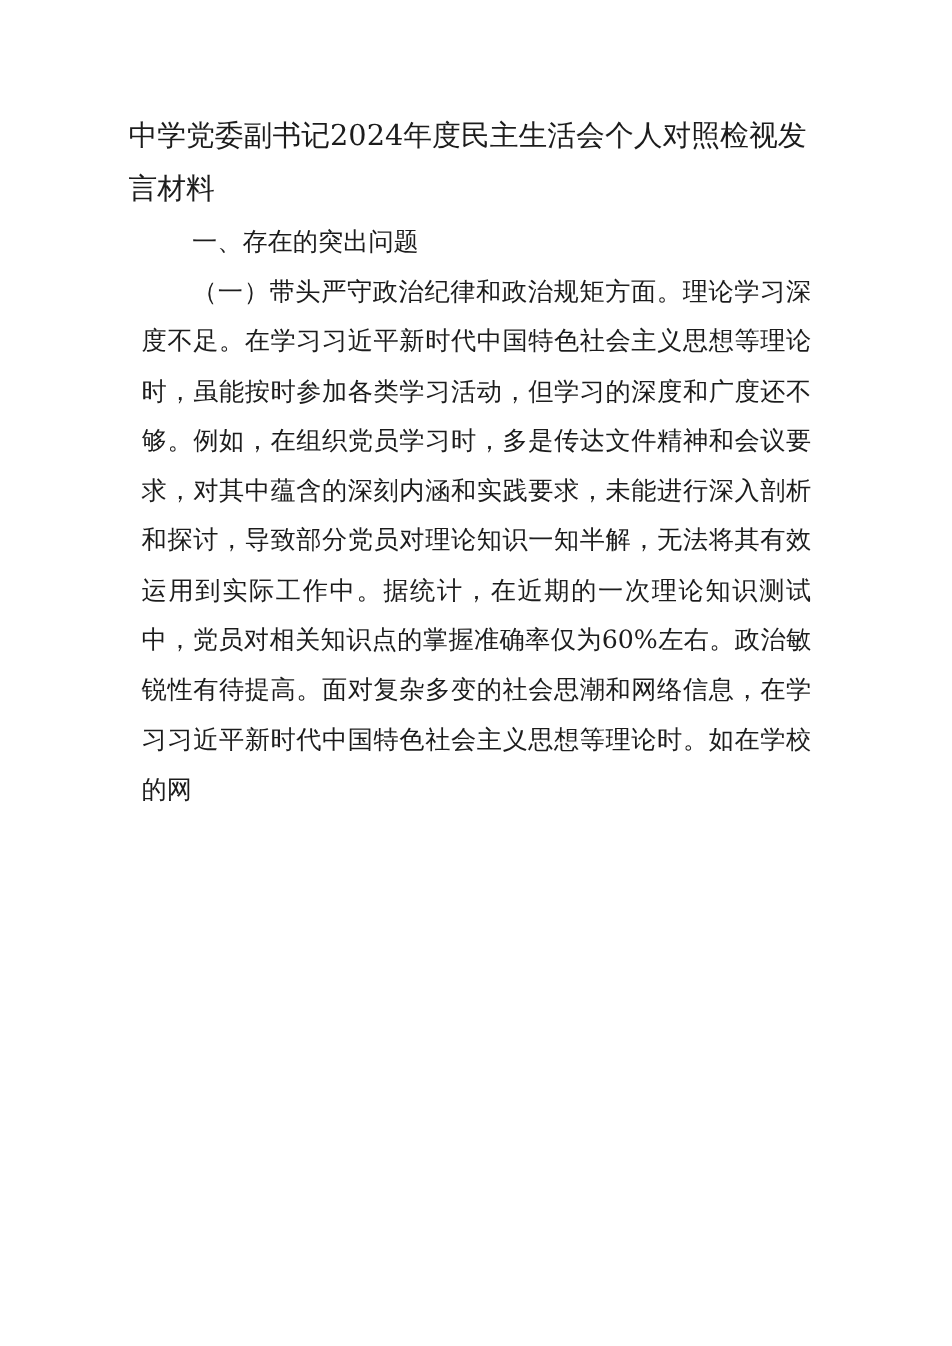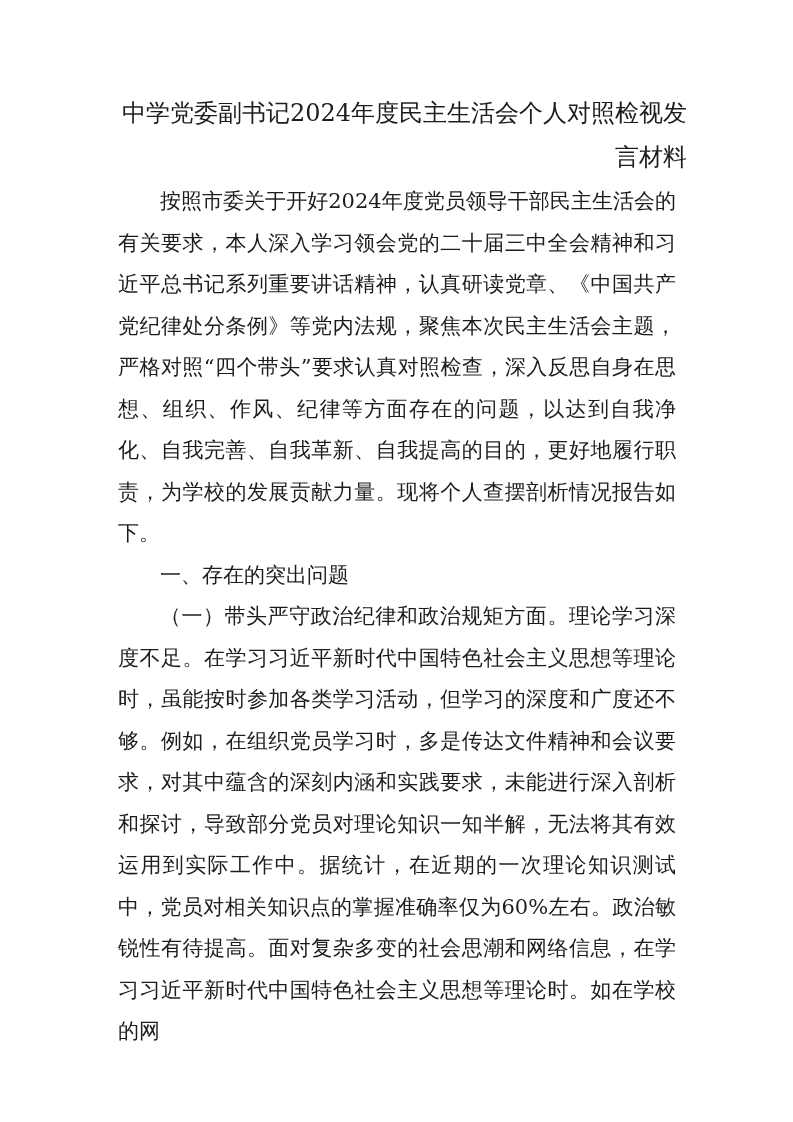--- a/index.html
+++ b/index.html
@@ -22,21 +22,21 @@
   }
   .doc-title {
     position: absolute;
     left: 107px;
     top: 91px;
     width: 580px;
     margin: 0;
     font-size: 24px;
     font-weight: 400;
     line-height: 44px;
-    text-align: right;
+    text-align: left;
   }
   .doc-body {
     position: absolute;
     left: 118px;
     top: 181px;
     width: 558px;
   }
   .para {
     margin: 0;
     font-size: 21px;
@@ -49,19 +49,18 @@
     font-weight: 400;
   }
 </style>
 </head>
 <body>
 
 <div class="page">
   <h1 class="doc-title">中学党委副书记2024年度民主生活会个人对照检视发言材料</h1>
 
   <div class="doc-body">
-    <p class="para">按照市委关于开好2024年度党员领导干部民主生活会的有关要求，本人深入学习领会党的二十届三中全会精神和习近平总书记系列重要讲话精神，认真研读党章、《中国共产党纪律处分条例》等党内法规，聚焦本次民主生活会主题，严格对照“四个带头”要求认真对照检查，深入反思自身在思想、组织、作风、纪律等方面存在的问题，以达到自我净化、自我完善、自我革新、自我提高的目的，更好地履行职责，为学校的发展贡献力量。现将个人查摆剖析情况报告如下。</p>
 
     <p class="para section-heading">一、存在的突出问题</p>
 
     <p class="para">（一）带头严守政治纪律和政治规矩方面。理论学习深度不足。在学习习近平新时代中国特色社会主义思想等理论时，虽能按时参加各类学习活动，但学习的深度和广度还不够。例如，在组织党员学习时，多是传达文件精神和会议要求，对其中蕴含的深刻内涵和实践要求，未能进行深入剖析和探讨，导致部分党员对理论知识一知半解，无法将其有效运用到实际工作中。据统计，在近期的一次理论知识测试中，党员对相关知识点的掌握准确率仅为60%左右。政治敏锐性有待提高。面对复杂多变的社会思潮和网络信息，在学习习近平新时代中国特色社会主义思想等理论时。如在学校的网</p>
   </div>
 </div>
 
 </body></html>

